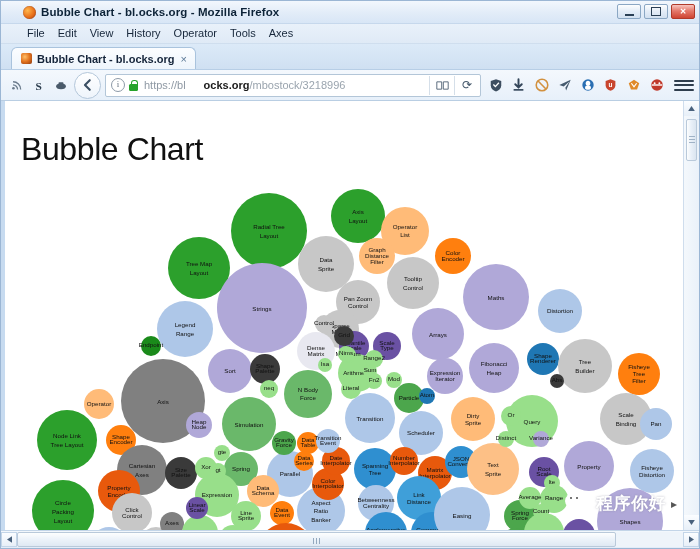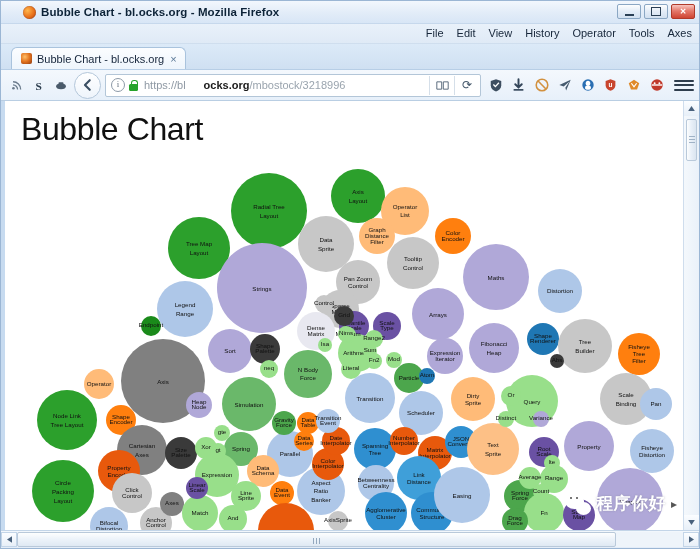--- a/index.html
+++ b/index.html
@@ -56,24 +56,23 @@
     background: linear-gradient(180deg,#f7c5bf 0%, #e4796b 45%, #cf4533 100%);
     border-color: #b03a2a; color: #fff; font-weight: bold;
   }
   .glyph-min { display:block; width:9px; height:2px; background:#2a3f55; margin-top:6px;}
   .glyph-max { display:block; width:8px; height:7px; border:1.5px solid #2a3f55;}
 
   
   .menubar {
     height: 19px;
     display: flex; align-items: center;
-    padding-left: 13px;
+    padding-left: 20px;
     background: linear-gradient(180deg,#e9f1fa 0%, #dfeaf6 100%);
     border-bottom: 1px solid #cfdeee;
-    justify-content: flex-end;
   }
   .menuitem {
     font-size: 11px; color: #16263a;
     padding: 1px 7px 2px 6px;
     white-space: nowrap;
   }
 
   
   .tabstrip {
     height: 25px;
@@ -89,21 +88,21 @@
     border: 1px solid #a9c3dd;
     border-bottom: none;
     border-radius: 6px 6px 0 0;
     box-sizing: border-box;
   }
   .tab-favicon {
     width: 11px; height: 11px; border-radius: 2px;
     background: radial-gradient(circle at 35% 35%, #ffc06a 0%, #e0701c 50%, #8e3a11 100%);
     flex: 0 0 auto;
   }
-  .tab-label { font-size: 11px; color: #14243a; white-space: nowrap; }
+  .tab-label { font-size: 11px; color: #14243a; white-space: nowrap; font-weight: bold; }
   .tab-close { font-size: 11px; color: #5b7896; padding: 0 1px; }
 
   
   .navbar {
     height: 30px;
     display: flex; align-items: center;
     gap: 0px;
     padding: 0 5px;
     background: linear-gradient(180deg,#f4f8fd 0%, #e7f0fa 100%);
     border-top: 1px solid #b7cee6;
@@ -161,21 +160,21 @@
   
   .viewport {
     position: relative;
     height: 429px;
     background: #ffffff;
     border-left: 4px solid #c7dbf0;
     border-right: 0;
     box-sizing: border-box;
     overflow: hidden;
   }
-  .page-inner { position: relative; width: 670px; height: 429px; overflow: hidden;}
+  .page-inner { position: relative; width: 670px; height: 429px; overflow: hidden; margin-top: 20px;}
   .page-title {
     position: absolute; left: 16px; top: 10px;
     font-size: 32px; font-weight: normal; color: #101010;
     letter-spacing: -0.4px;
     font-family: "Liberation Sans", sans-serif;
   }
   #bubble-svg { position:absolute; left:0; top:0; }
   .bubble-label {
     font-size: 6.2px;
     fill: #111;

